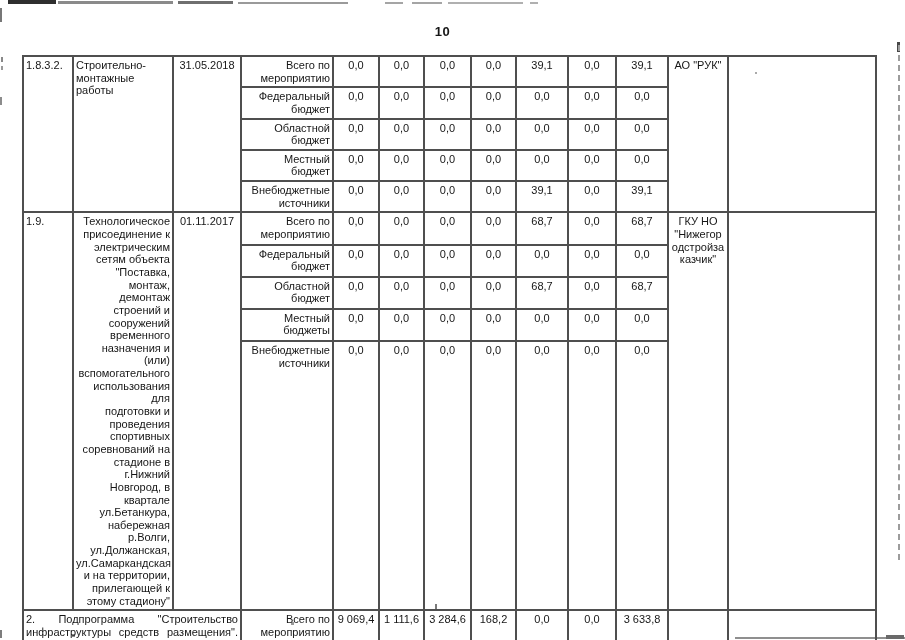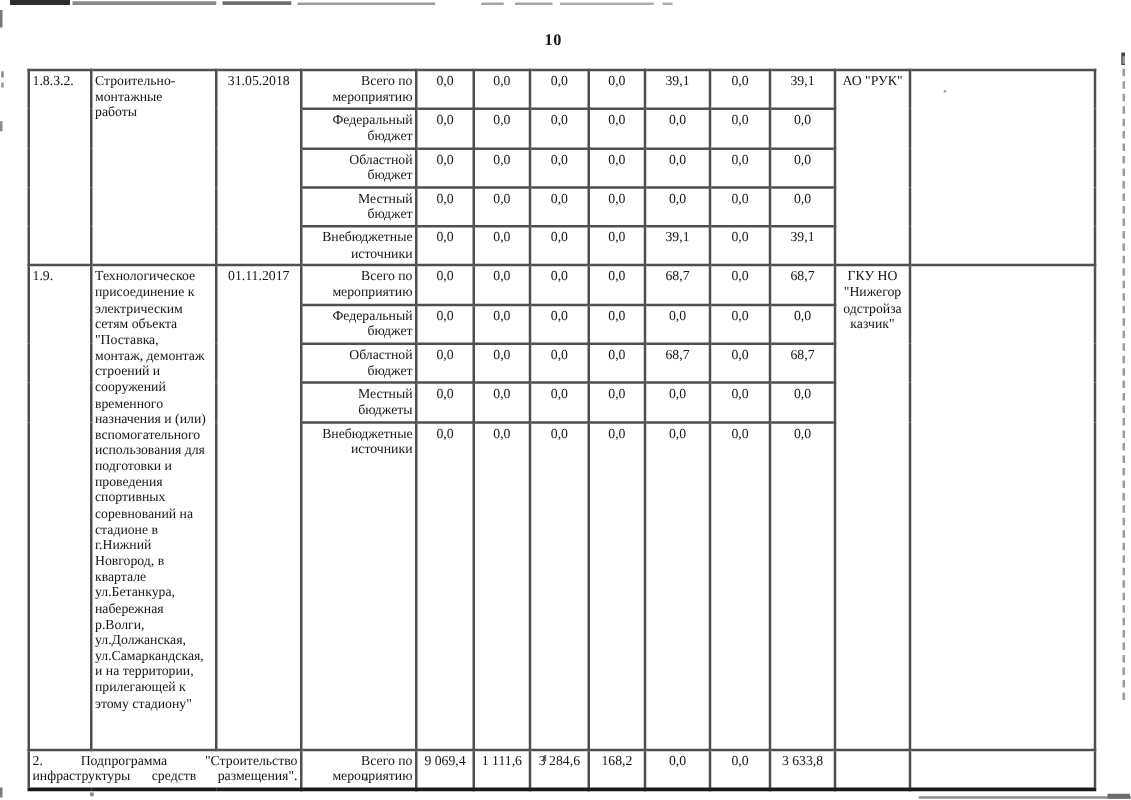--- a/index.html
+++ b/index.html
@@ -3,21 +3,21 @@
 <meta charset="utf-8">
 <style>
   * { box-sizing: border-box; }
   html, body { margin: 0; padding: 0; background: #e8e8e8; }
   .page {
     position: relative;
     width: 905px;
     height: 640px;
     background: #ffffff;
     overflow: hidden;
-    font-family: Liberation Serif, serif;
+    font-family: Liberation Sans, sans-serif;
     color: #161616;
   }
   .page-number {
     position: absolute;
     top: 24px;
     left: 0;
     width: 885px;
     text-align: center;
     font-size: 13px;
     font-weight: 600;
@@ -35,21 +35,21 @@
   }
   table.budget td {
     border: 2px solid #4f4f4f;
     padding: 2px 2px;
     vertical-align: top;
     overflow: hidden;
   }
   table.budget { border: 2px solid #454545; border-bottom: 3px solid #1a1a1a; }
   td.num   { }
   td.name-left { text-align: left; padding-left: 4px; }
-  td.name-center { text-align: left; padding-left: 1px; padding-right: 1px; }
+  td.name-center { text-align: right; padding-left: 1px; padding-right: 1px; }
   td.date-mid { text-align: center; vertical-align: middle; }
   td.date-top { text-align: center; vertical-align: top; padding-top: 3px; margin-left: 46px; }
   td.budget-label { text-align: right; }
   td.val { text-align: center; padding-top: 3px; }
   td.executor { text-align: center; padding-top: 3px; }
   td.notes { }
   td.merged-title { padding: 2px 5px; }
   .pl { white-space: pre-line; }
   .just { text-align: justify; text-align-last: justify; }
   .artifact { position: absolute; }

